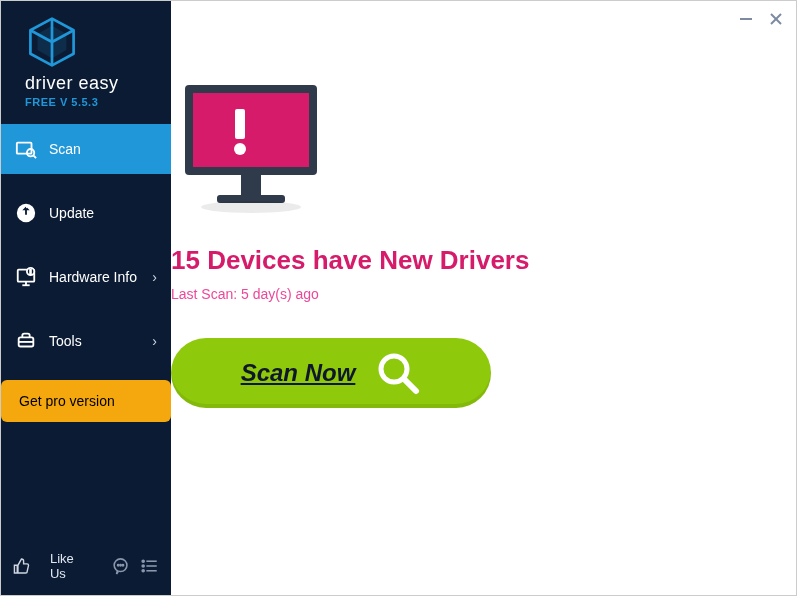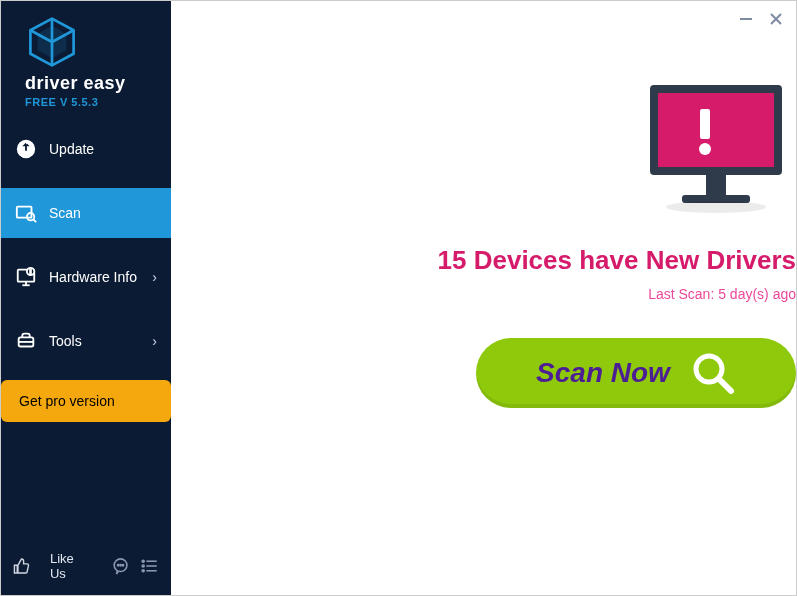--- a/index.html
+++ b/index.html
@@ -12,21 +12,21 @@
   
   .sidebar {
     width: 170px; height: 100%; background: #0b1b33;
     display: flex; flex-direction: column;
     color: #fff; font-size: 14px;
   }
   .logo-block {
     padding: 14px 10px 10px 24px;
   }
   .logo-cube { width: 54px; height: 54px; display:block; }
-  .logo-text { font-size: 18px; font-weight: 700; color: #fff; margin-top:4px; letter-spacing:0.5px;}
+  .logo-text { font-size: 18px; font-weight: 400; color: #fff; margin-top:4px; letter-spacing:0.5px;}
   .logo-version { font-size: 11px; color: #1f97d9; font-weight:700; margin-top:2px; letter-spacing:0.5px;}
   .nav { margin-top: 6px; }
   .nav-item {
     height: 50px; display: flex; align-items: center;
     padding: 0 14px 0 14px; cursor: pointer; color:#fff;
     position: relative; margin-bottom:14px;
   }
   .nav-item.active { background: #1f97d9; }
   .nav-item .nav-icon { width: 22px; height: 22px; margin-right: 12px; flex:0 0 22px; display:flex;align-items:center;justify-content:center;}
   .nav-item .nav-label { flex:1; font-size:14px;}
@@ -38,38 +38,38 @@
   }
   .sidebar-bottom {
     margin-top:auto; display:flex; align-items:center;
     padding: 10px 12px 14px 12px; gap:10px;
   }
   .likeus { display:flex; align-items:center; gap:20px; cursor:pointer; font-size:13px; color:#e0e6ef;}
   .bottom-icon { cursor:pointer; }
   
   .main {
     flex:1; position:relative; background:#fff;
-    display:flex; flex-direction:column; align-items:flex-end;
+    display:flex; flex-direction:column; align-items:flex-start;
   }
   .win-controls {
     position:absolute; top:10px; right:12px; display:flex; gap:14px; color:#7d8aa0;
   }
   .win-controls span { cursor:pointer; font-size:16px; line-height:1; }
   .monitor-wrap { margin-top:78px; }
   .headline {
     margin-top:22px; font-size:26px; font-weight:700; color:#d51b6a;
   }
   .last-scan { margin-top:10px; font-size:14px; color:#ec4899; }
   .scan-btn {
     margin-top:36px; width:320px; height:70px; border-radius:38px;
     background:#8ec90b; display:flex; align-items:center; justify-content:center;
     gap:20px; cursor:pointer; box-shadow: inset 0 -4px 0 rgba(0,0,0,0.08);
   }
   .scan-btn .scan-label {
-    font-size:28px; font-weight:800; font-style:italic; color:#4c1d95;
+    font-size:24px; font-weight:800; font-style:italic; color:#0f172a;text-decoration:underline;
   }
   .scan-btn .mag { width:46px; height:46px; }
 </style>
 </head>
 <body>
 
 <div class="window">
 
   <div class="sidebar">
     <div class="logo-block">
@@ -79,41 +79,41 @@
           <path d="M30 4 L30 30 L54 17 M30 30 L6 17 M30 30 L30 56"></path>
         </g>
         <path d="M30 12 L46 21 L46 39 L30 48 L14 39 L14 21 Z" fill="#1f97d9" opacity="0.15"></path>
       </svg>
       <div class="logo-text">driver easy</div>
       <div class="logo-version">FREE V 5.5.3</div>
     </div>
 
     <div class="nav">
 
+      <div class="nav-item active">
+        <span class="nav-icon">
+          <svg width="22" height="22" viewBox="0 0 24 24" fill="none" stroke="#fff" stroke-width="2">
+            <rect x="2" y="5" width="16" height="12" rx="1"></rect>
+            <circle cx="17" cy="16" r="4"></circle>
+            <line x1="20" y1="19" x2="23" y2="22"></line>
+          </svg>
+        </span>
+        <span class="nav-label">Scan</span>
+      </div>
+
       <div class="nav-item">
         <span class="nav-icon">
           <svg width="22" height="22" viewBox="0 0 24 24" fill="#fff">
             <path d="M12 2l2.5 2.5L12 7V5a7 7 0 1 0 7 7h2a9 9 0 1 1-9-9z"></path>
             <circle cx="12" cy="12" r="9" fill="none" stroke="#fff" stroke-width="2"></circle>
             <path d="M12 2a10 10 0 0 1 10 10" fill="none"></path>
             <path d="M12 3a9 9 0 0 0 0 18 9 9 0 0 0 0-18zm0 2l4 4h-3v5h-2V9H8l4-4z" fill="#fff"></path>
           </svg>
         </span>
         <span class="nav-label">Update</span>
-      </div>
-
-      <div class="nav-item active">
-        <span class="nav-icon">
-          <svg width="22" height="22" viewBox="0 0 24 24" fill="none" stroke="#fff" stroke-width="2">
-            <rect x="2" y="5" width="16" height="12" rx="1"></rect>
-            <circle cx="17" cy="16" r="4"></circle>
-            <line x1="20" y1="19" x2="23" y2="22"></line>
-          </svg>
-        </span>
-        <span class="nav-label">Scan</span>
       </div>
 
       <div class="nav-item">
         <span class="nav-icon">
           <svg width="22" height="22" viewBox="0 0 24 24" fill="none" stroke="#fff" stroke-width="2">
             <rect x="3" y="4" width="18" height="13" rx="1"></rect>
             <line x1="8" y1="21" x2="16" y2="21"></line>
             <line x1="12" y1="17" x2="12" y2="21"></line>
             <circle cx="17" cy="6" r="4" fill="#0b1b33" stroke="#fff"></circle>
             <text x="17" y="8.5" text-anchor="middle" font-size="6" fill="#fff" font-weight="bold">i</text>

